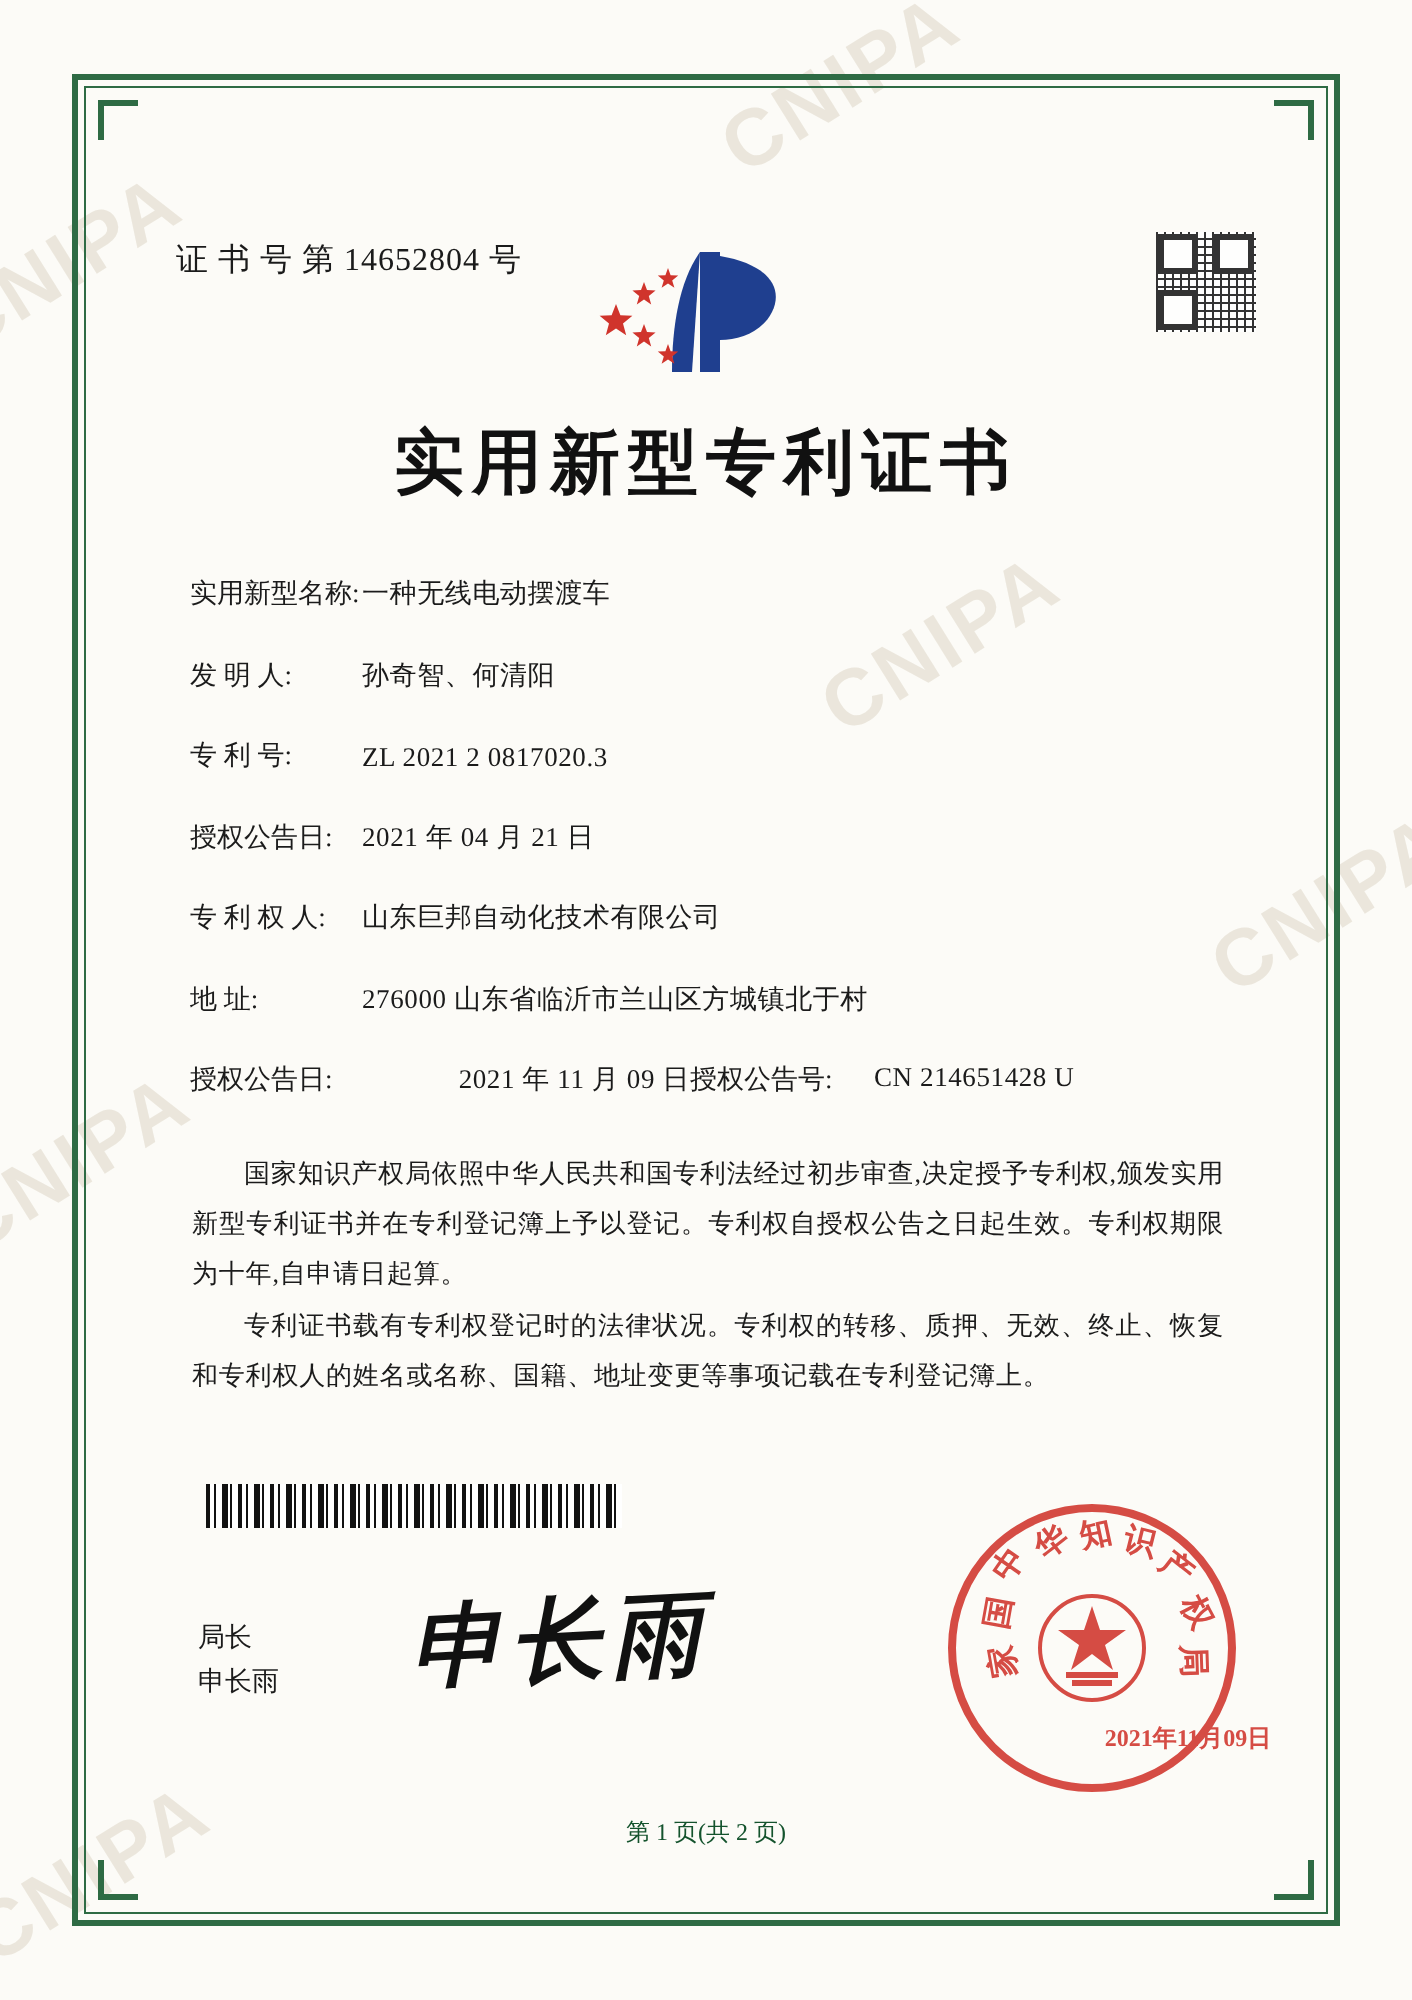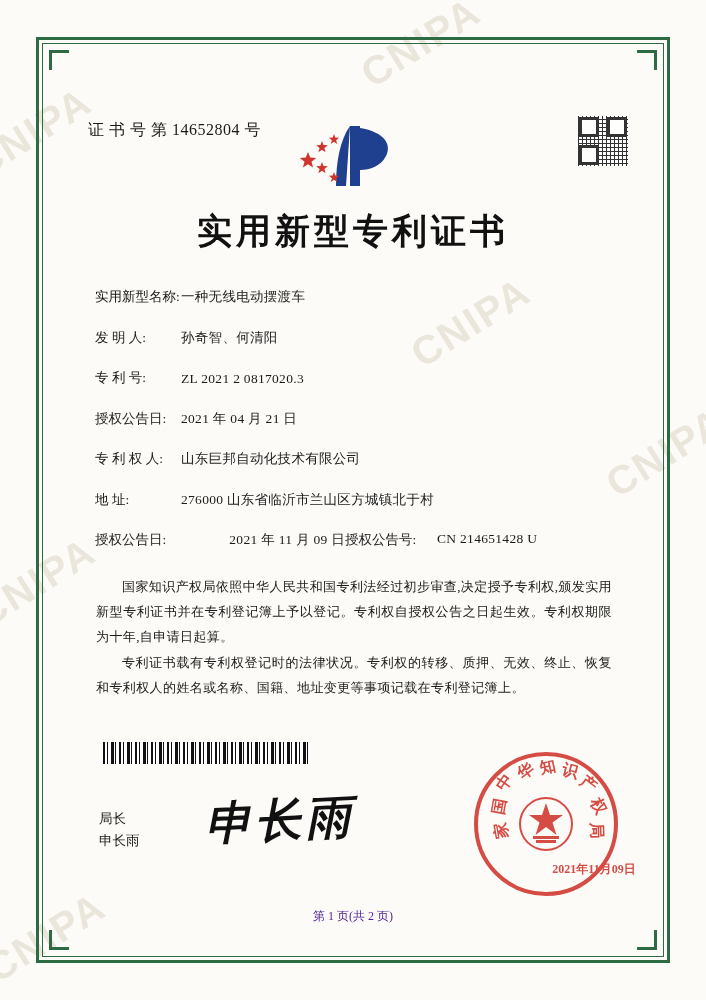--- a/index.html
+++ b/index.html
@@ -243,21 +243,21 @@
     margin-left: 48px;
   }
 
   
   .page-no {
     position: absolute;
     left: 0; right: 0;
     top: 908px;
     text-align: center;
     font-size: 12px;
-    color: #4c1d95;
+    color: #14532d;
   }
   .bottom-note {
     position: absolute;
     left: 0; right: 0;
     top: 955px;
     text-align: center;
     font-size: 12.5px;
     color: #222;
     letter-spacing: 1px;
   }

